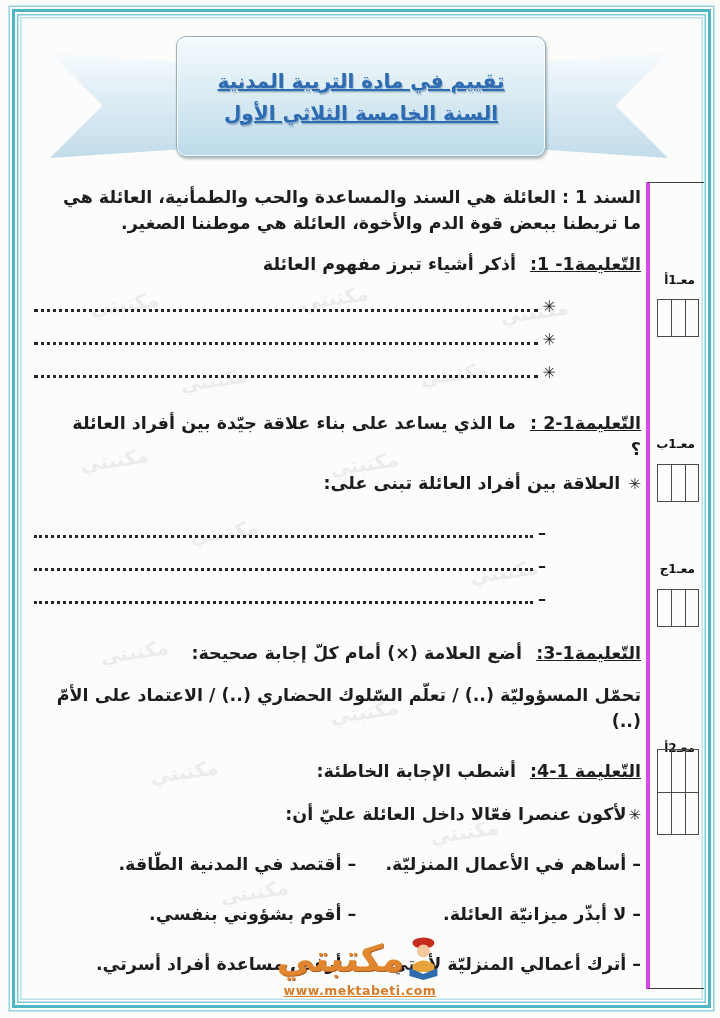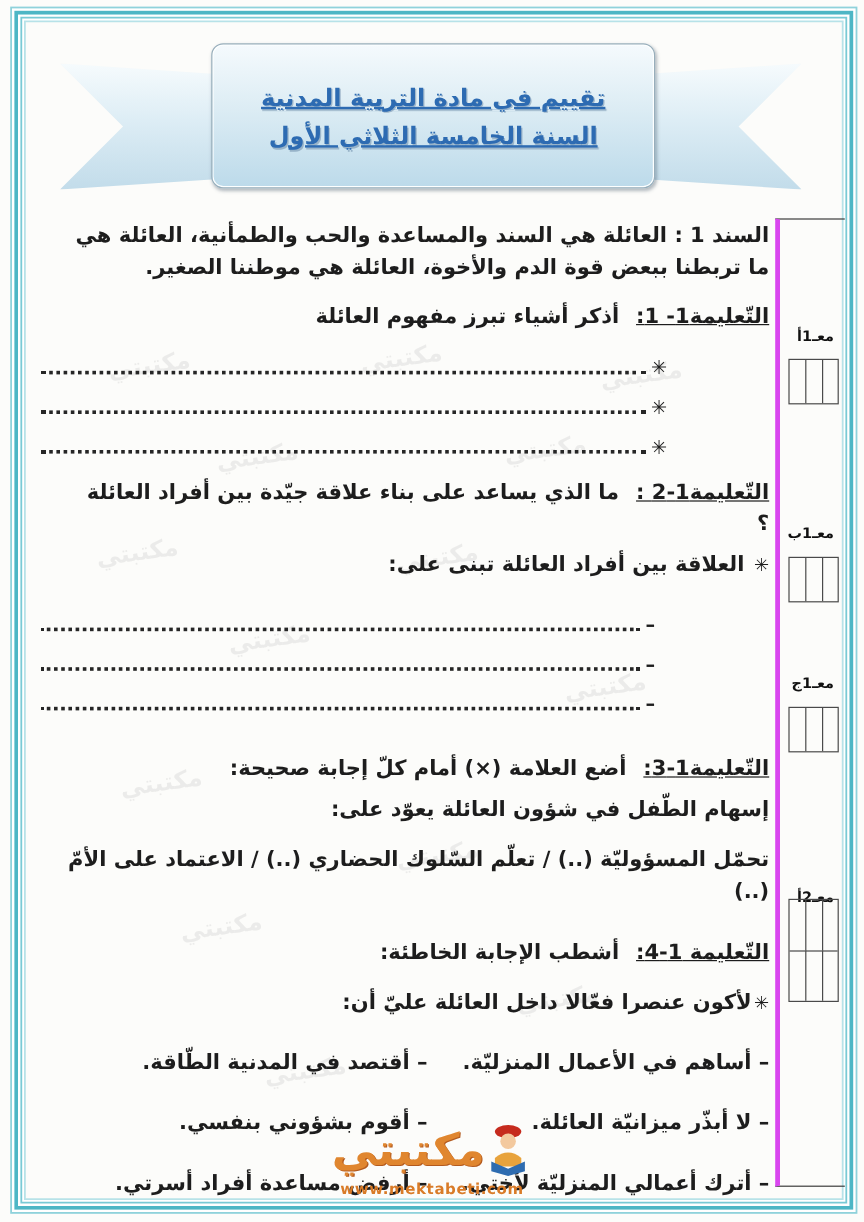--- a/index.html
+++ b/index.html
@@ -100,21 +100,21 @@
     position:absolute; bottom:20px; left:50%; transform:translateX(-50%);
     text-align:center;
   }
   .logo-row{display:flex; direction:rtl; align-items:center; justify-content:center; gap:0;}
   .logo-name{
     font-size:37px; font-weight:bold; color:#e0862f; line-height:1;
     text-shadow:1px 1px 0 #b35a1e; transform:skewX(-5deg);
   }
   .logo-url{
     font-size:12.5px; font-weight:bold; color:#d97b28;
-    letter-spacing:0.5px; margin-top:3px;
+    letter-spacing:0.5px; margin-top:3px;text-decoration:underline;
   }
 </style>
 </head>
 <body>
 
 <div class="page">
 
   <div class="frame"></div>
 
   <span class="wm" style="top:292px;left:90px">مكتبتي</span>
@@ -158,21 +158,21 @@
       <div class="ansrow">
         <span class="bullet">✳</span>
         <div class="dots"></div>
       </div>
       <div class="ansrow">
         <span class="bullet">✳</span>
         <div class="dots"></div>
       </div>
     </div>
 
-    <div class="task" style="margin-top:8px;padding-left:46px;">
+    <div class="task" style="margin-top:20px;padding-left:46px;">
       <span class="task-label">التّعليمة1-2 :</span>
       <span class="task-text">ما الذي يساعد على بناء علاقة جيّدة بين أفراد العائلة ؟</span>
     </div>
 
     <div class="sub-line">
       <span class="sub-bullet">✳</span>
       <span>العلاقة بين أفراد العائلة تبنى على:</span>
     </div>
 
     <div class="rows-t2">
@@ -187,21 +187,20 @@
       <div class="ansrow">
         <span class="bullet">–</span>
         <div class="dots"></div>
       </div>
     </div>
 
     <div class="task gap-lg">
       <span class="task-label">التّعليمة1-3:</span>
       <span class="task-text">أضع العلامة (×) أمام كلّ إجابة صحيحة:</span>
     </div>
-    <div class="sub-line">إسهام الطّفل في شؤون العائلة يعوّد على:</div>
     <div class="sub-line" style="margin-top:16px;">تحمّل المسؤوليّة (..) / تعلّم السّلوك الحضاري (..) / الاعتماد على الأمّ (..)</div>
 
     <div class="task gap-lg">
       <span class="task-label">التّعليمة 1-4:</span>
       <span class="task-text">أشطب الإجابة الخاطئة:</span>
     </div>
 
     <div class="sub-line" style="margin-top:16px;">
       <span class="sub-bullet">✳</span><span>لأكون عنصرا فعّالا داخل العائلة عليّ أن:</span>
     </div>

